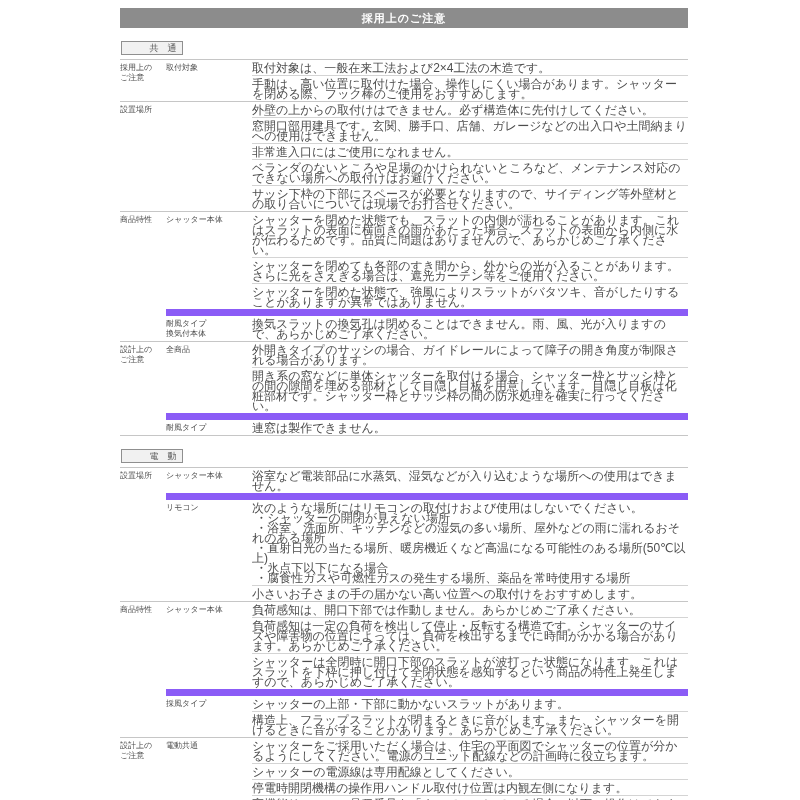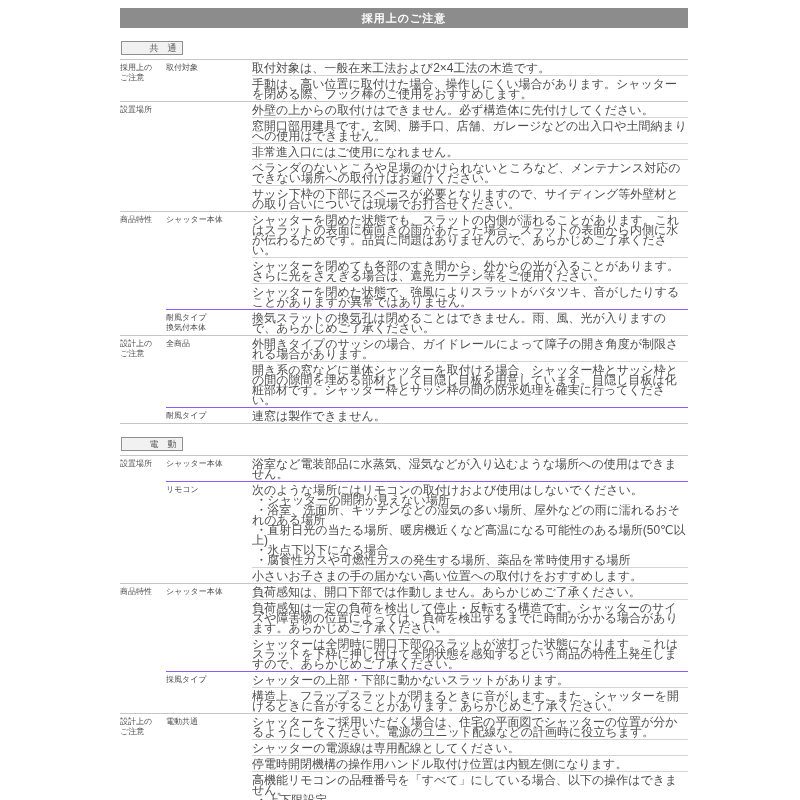--- a/index.html
+++ b/index.html
@@ -8,21 +8,21 @@
   .content{position:absolute;left:120px;top:8px;width:568px;}
   .title-bar{background:#8c8c8c;color:#ffffff;text-align:center;font-size:11px;
              font-weight:bold;height:20px;line-height:20px;letter-spacing:1px;}
   .sec-header{width:62px;box-sizing:border-box;border:1px solid #8f8f8f;background:#f1f1f1;
               color:#555;font-size:9px;line-height:12px;text-align:center;
               margin:13px 0 4px 1px;padding-left:22px;}
   .sec-table{border-bottom:1px solid #c6c6c6;}
   .group{display:flex;align-items:stretch;}
   .group.cat-line{border-top:1px solid #c6c6c6;}
   .group.sub-line>.sub,
-  .group.sub-line>.rows{border-top:1px solid #8b5cf6;}
+  .group.sub-line>.rows{border-top:7px solid #8b5cf6;}
   .cell{font-size:8px;line-height:10px;padding:2.5px 2px 2.5px 0;white-space:pre-wrap;
         box-sizing:border-box;color:#4d4d4d;}
   .cat{width:46px;flex:0 0 46px;}
   .sub{width:86px;flex:0 0 86px;}
   .rows{flex:1;display:flex;flex-direction:column;min-width:0;}
   .row{font-size:12px;line-height:10px;padding:2.5px 0;white-space:pre-wrap;color:#4d4d4d;}
   .row + .row{border-top:1px solid #d4d4d4;}
 </style>
 </head>
 <body>

